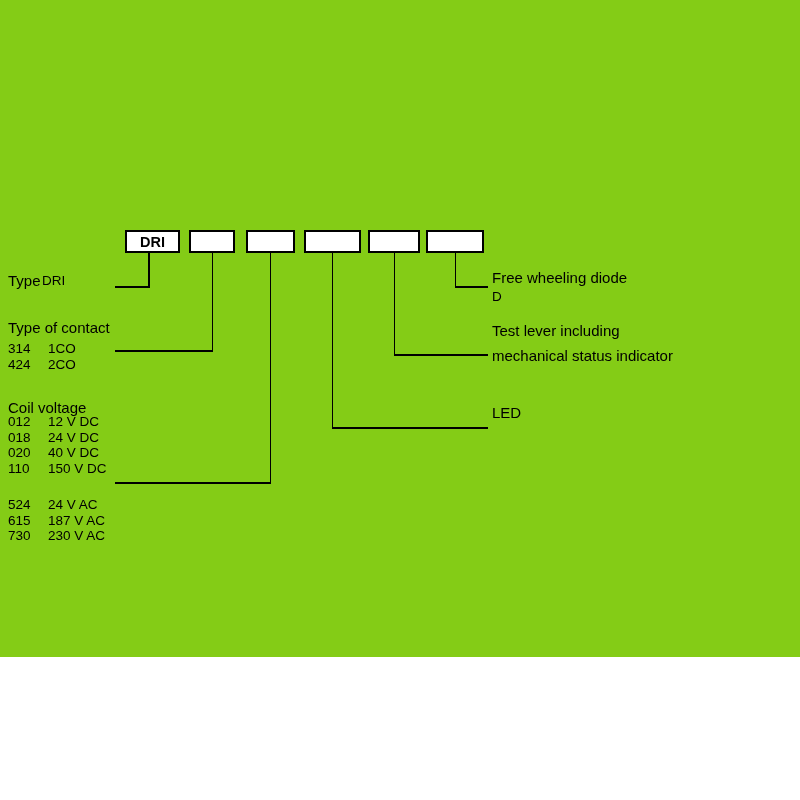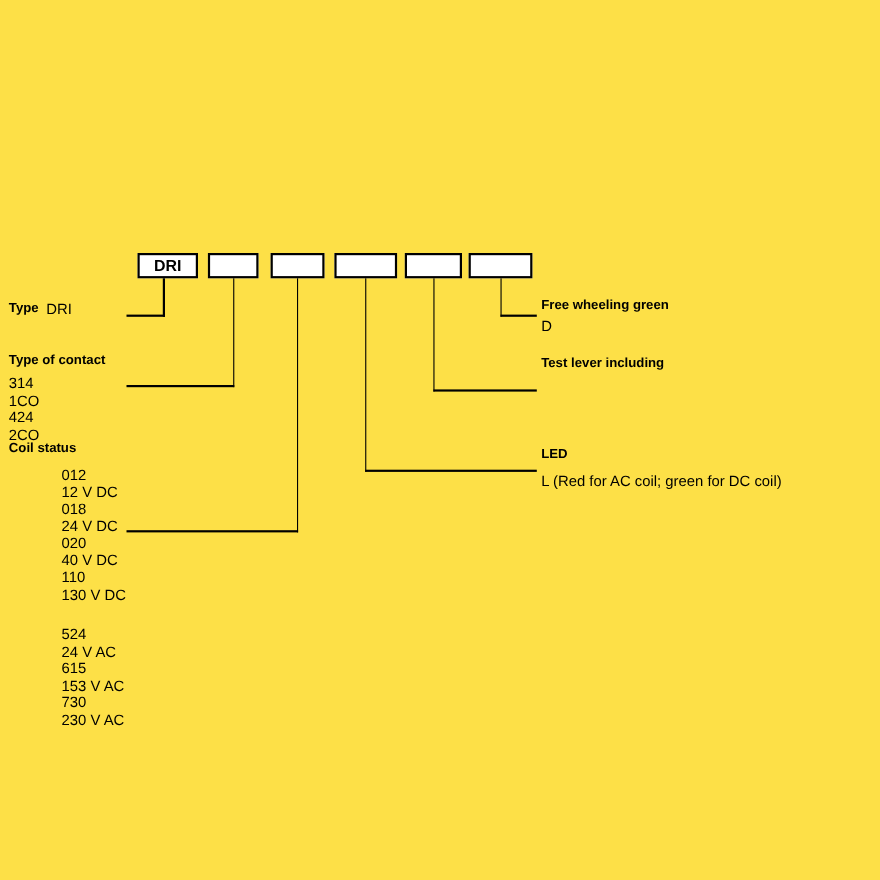--- a/index.html
+++ b/index.html
@@ -3,38 +3,38 @@
 <meta charset="utf-8">
 <style>
   * { margin: 0; padding: 0; box-sizing: border-box; }
   html, body { background: #ffffff; }
   body {
     width: 800px; height: 800px;
     font-family: "Liberation Sans", sans-serif;
     color: #000;
     overflow: hidden;
   }
-  .canvas { position: relative; width: 800px; height: 800px; background: #fde047; }
+  .canvas { position: relative; width: 800px; height: 657px; background: #84cc16; }
 
   
   .code-box {
     position: absolute; top: 230px; height: 23px;
     border: 2px solid #000; background: #fff;
     display: flex; align-items: center; justify-content: center;
     font-weight: bold; font-size: 14.5px;
   }
 
   
   .vline { position: absolute; width: 1.5px; background: #000; }
   .hline { position: absolute; height: 1.5px; background: #000; }
 
   
   .lbl { position: absolute; font-size: 13.5px; line-height: 15.5px; white-space: nowrap; }
-  .b { font-weight: bold; font-size: 12px; }
-  .row { display: flex; flex-direction: column; }
+  .b { font-weight: normal; font-size: 15px; }
+  .row { display: flex; }
   .row .code { width: 40px; }
   .typeline { display: flex; }
   .typeline .b { width: 34px; }
   .gap { height: 21px; }
 </style>
 </head>
 <body>
 
 <div class="canvas">
 
@@ -86,55 +86,55 @@
     <div class="row">
       <span class="code">314</span>
       <span>1CO</span>
     </div>
     <div class="row">
       <span class="code">424</span>
       <span>2CO</span>
     </div>
   </div>
 
-  <div class="lbl b" style="left:8px; top:400px;">Coil status</div>
+  <div class="lbl b" style="left:8px; top:400px;">Coil voltage</div>
 
-  <div class="lbl" style="left:8px; top:424px;margin-left:48px;">
+  <div class="lbl" style="left:8px; top:414px;">
     <div class="row">
       <span class="code">012</span>
       <span>12 V DC</span>
     </div>
     <div class="row">
       <span class="code">018</span>
       <span>24 V DC</span>
     </div>
     <div class="row">
       <span class="code">020</span>
       <span>40 V DC</span>
     </div>
     <div class="row">
       <span class="code">110</span>
-      <span>130 V DC</span>
+      <span>150 V DC</span>
     </div>
     <div class="gap"></div>
     <div class="row">
       <span class="code">524</span>
       <span>24 V AC</span>
     </div>
     <div class="row">
       <span class="code">615</span>
-      <span>153 V AC</span>
+      <span>187 V AC</span>
     </div>
     <div class="row">
       <span class="code">730</span>
       <span>230 V AC</span>
     </div>
   </div>
 
-  <div class="lbl b" style="left:492px; top:270px;">Free wheeling green</div>
+  <div class="lbl b" style="left:492px; top:270px;">Free wheeling diode</div>
   <div class="lbl" style="left:492px; top:289px;">D</div>
 
   <div class="lbl b" style="left:492px; top:323px;">Test lever including</div>
+  <div class="lbl b" style="left:492px; top:348px;">mechanical status indicator</div>
 
   <div class="lbl b" style="left:492px; top:405px;">LED</div>
-  <div class="lbl" style="left:492px; top:430px;">L (Red for AC coil; green for DC coil)</div>
 
 </div>
 
 </body></html>

